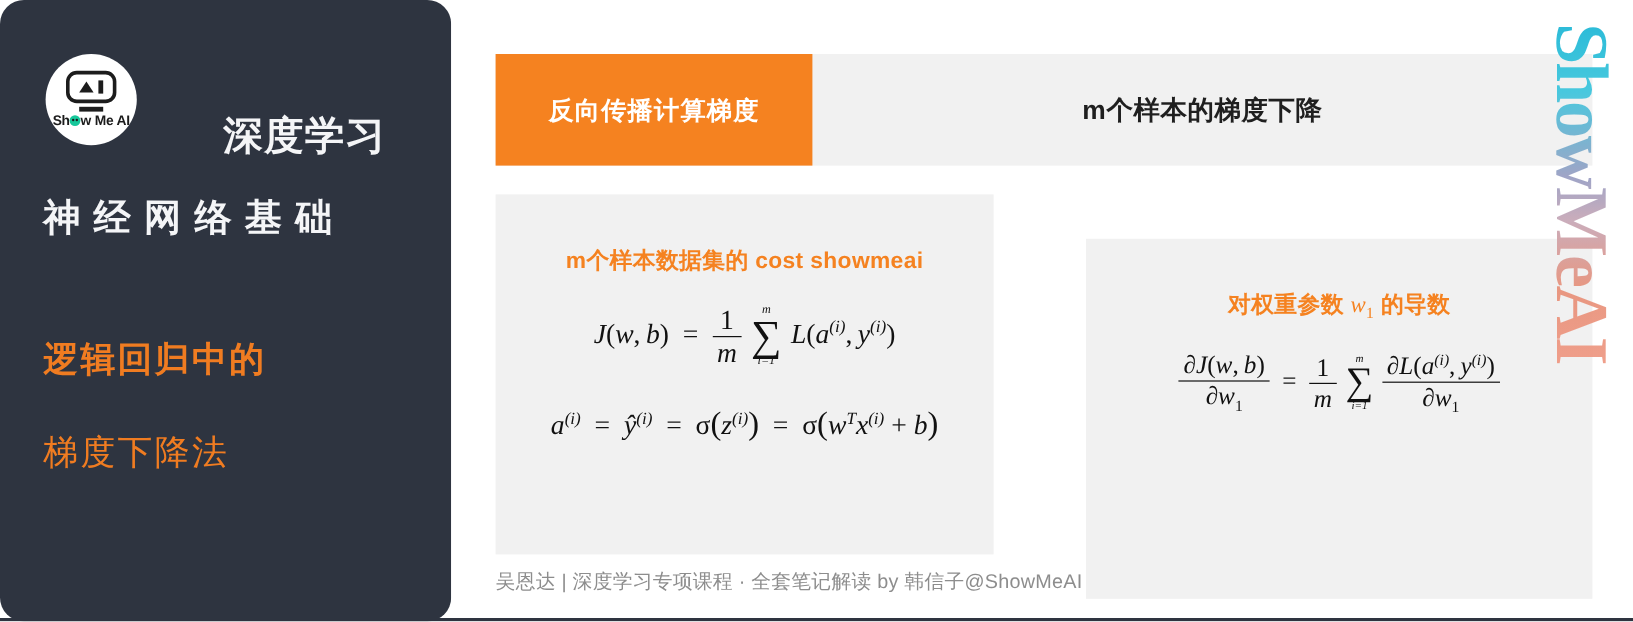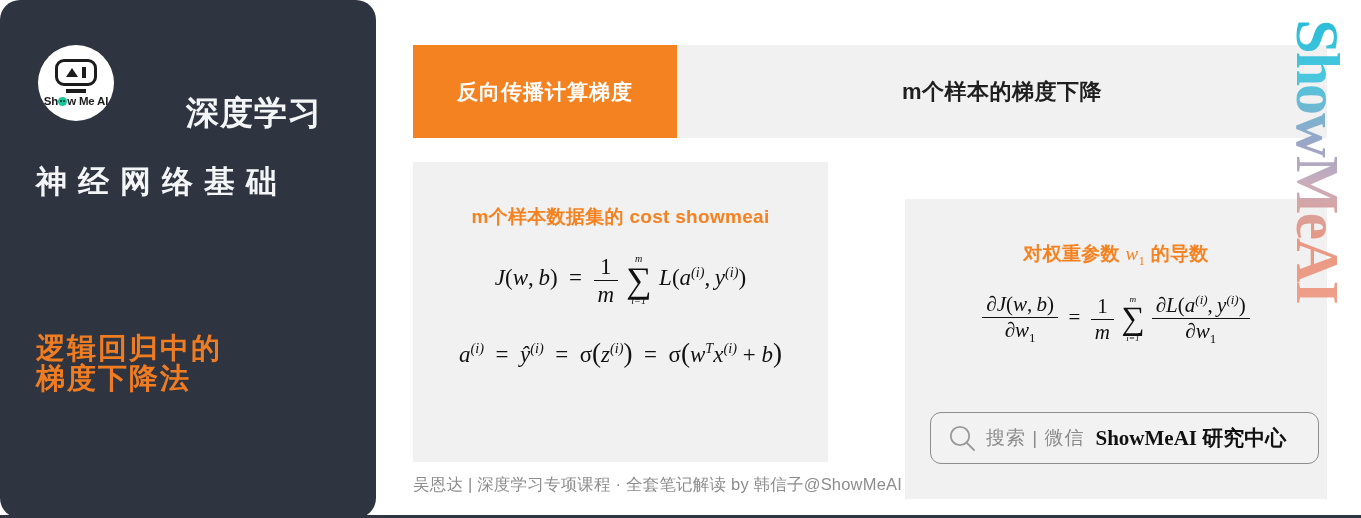--- a/index.html
+++ b/index.html
@@ -140,28 +140,27 @@
   }
   #subtitle-1 {
     position: absolute;
     left: 36px;
     top: 286px;
     font-size: 29px;
     font-weight: bold;
     color: #f07c21;
     letter-spacing: 2px;
     line-height: 1;
-    margin-top: 48px;
   }
   #subtitle-2 {
     position: absolute;
     left: 36px;
     top: 364px;
     font-size: 29px;
-    font-weight: bold;
+    font-weight: normal;
     color: #f07c21;
     letter-spacing: 2px;
     line-height: 1;
   }
   #site-row {
     position: absolute;
     left: 34px;
     top: 462px;
     display: flex;
     align-items: center;
@@ -524,30 +523,20 @@
           <span class="sigma">∑</span>
           <span class="lim-bot">i=1</span>
         </span>
         <span class="frac">
           <span class="num"><span>∂</span><span class="mi">L</span><span>(</span><span class="mi">a</span><span class="sup-i">(i)</span><span>,</span> <span class="mi">y</span><span class="sup-i">(i)</span><span>)</span></span>
           <span class="den"><span>∂</span><span class="mi">w</span><span class="sub-1">1</span></span>
         </span>
       </div>
     </div>
 
-    <div id="search-pill">
-      <span id="search-icon">
-        <svg width="30" height="30" viewBox="0 0 30 30">
-          <circle cx="13" cy="13" r="9.2" fill="none" stroke="#9a9a9a" stroke-width="1.8"></circle>
-          <line x1="19.6" y1="19.6" x2="27" y2="27" stroke="#9a9a9a" stroke-width="1.8" stroke-linecap="round"></line>
-        </svg>
-      </span>
-      <span id="search-label">搜索 | 微信</span>
-      <span id="search-brand">ShowMeAI 研究中心</span>
-    </div>
 
     <div id="footer-note">吴恩达 | 深度学习专项课程 · 全套笔记解读  by 韩信子@ShowMeAI</div>
   </div>
 
   <div id="watermark">
     <span>ShowMeAI</span>
   </div>
 
   <div id="footer-rule"></div>
 </div>

